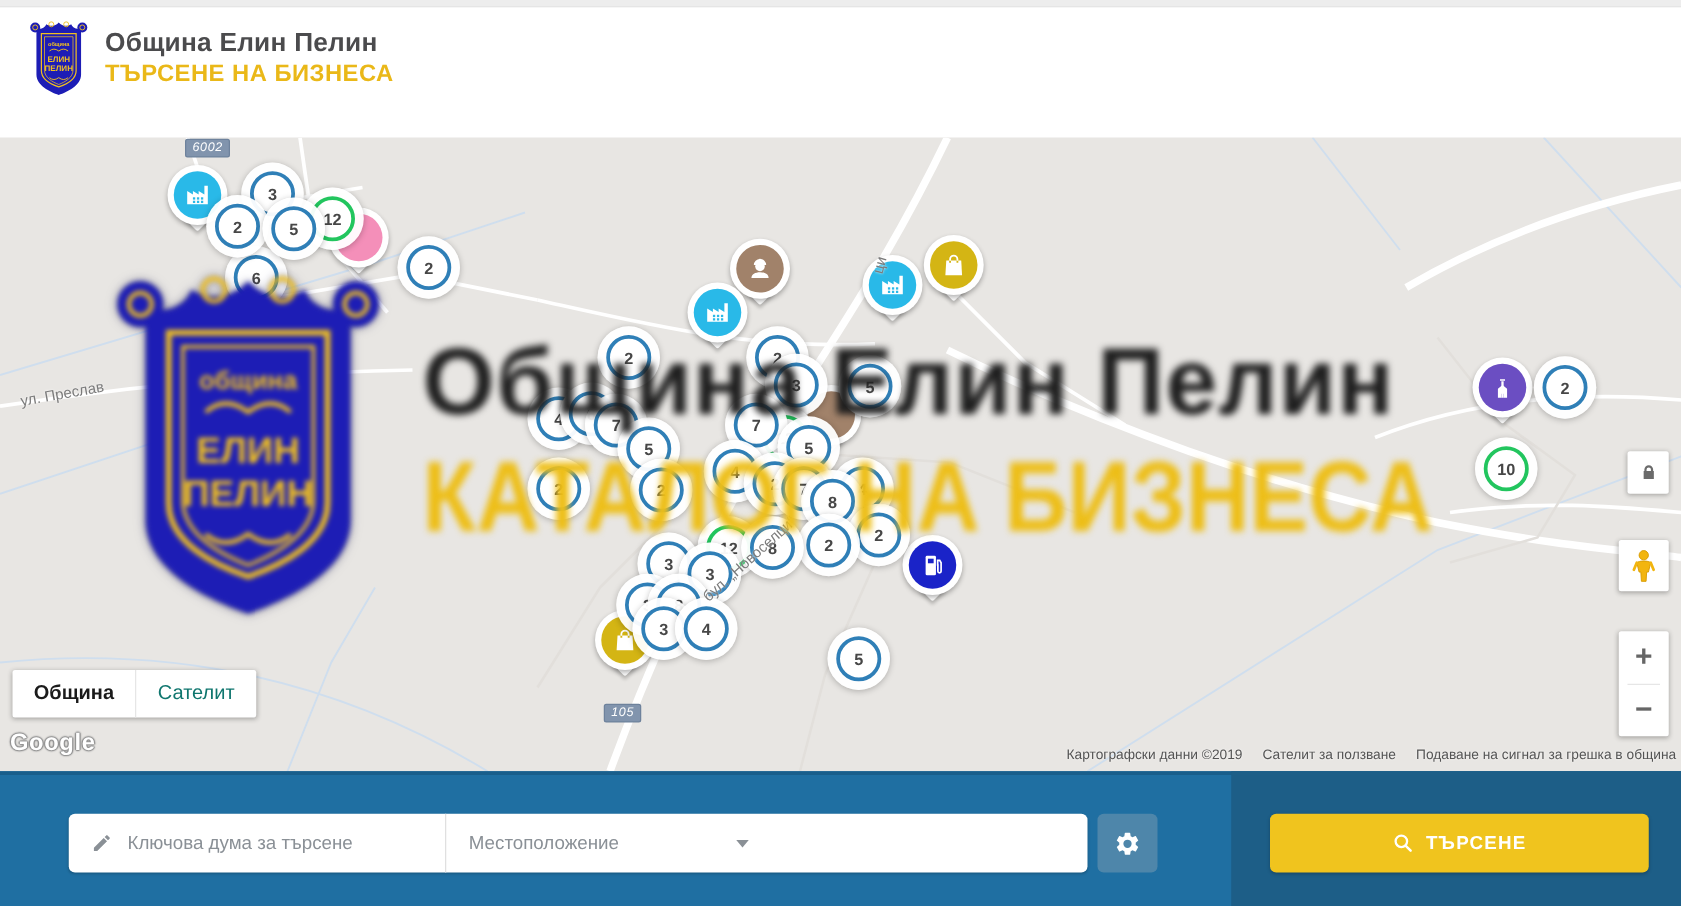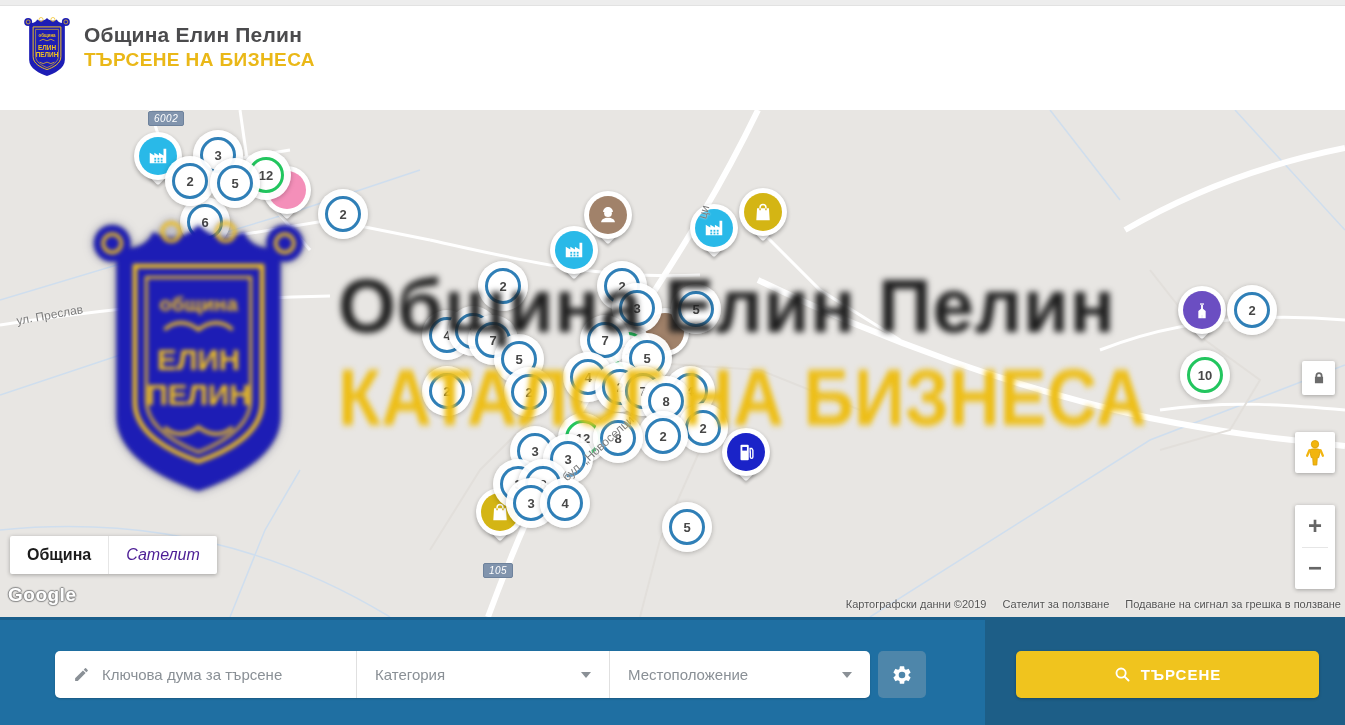--- a/index.html
+++ b/index.html
@@ -36,21 +36,21 @@
 
   
   .wm-crest { position:absolute; left:85px; top:103px; width:227px; height:290px; filter:blur(2.3px) drop-shadow(0 0 4px rgba(10,10,60,0.55)); }
   .wm-line1 { position:absolute; left:338px; top:152px; font-size:76px; font-weight:bold; color:#1e1e1e; white-space:nowrap; filter:blur(3px); letter-spacing:1px; transform:scaleX(0.98); transform-origin:left; }
   .wm-line2 { position:absolute; left:338px; top:242px; font-size:80px; font-weight:bold; color:#edbe17; white-space:nowrap; filter:blur(3px); transform:scaleX(0.88); transform-origin:left; letter-spacing:0px; }
 
   
   .maptype { position:absolute; left:10px; top:426px; display:flex; background:#fff; border-radius:2px; box-shadow:0 1px 4px rgba(0,0,0,0.3); height:38px; }
   .maptype .mt { padding:0 17px; display:flex; align-items:center; font-size:16px; cursor:pointer; }
   .maptype .mt.active { font-weight:bold; color:#1b1b1b; }
-  .maptype .mt.idle { color:#4c1d95; border-left:1px solid #e6e6e6;font-style:italic; }
+  .maptype .mt.idle { color:#0f766e; border-left:1px solid #e6e6e6; }
   .glogo { position:absolute; left:8px; top:474px; font-size:19px; font-weight:bold; color:#fff; letter-spacing:0.5px; text-shadow:0 0 2px #9a9a9a,0 1px 1px #8a8a8a,0 -1px 1px #8a8a8a,1px 0 1px #8a8a8a,-1px 0 1px #8a8a8a; cursor:pointer; }
   .attrib { position:absolute; right:4px; top:488px; display:flex; gap:16px; font-size:11px; color:#545454; text-shadow:0 0 2px #fff; }
   .attrib span { cursor:pointer; }
   .ctl-box { position:absolute; background:#fff; box-shadow:0 1px 4px rgba(0,0,0,0.3); border-radius:2px; display:flex; align-items:center; justify-content:center; cursor:pointer; }
   .ctl-lock { left:1302px; top:251px; width:33px; height:34px; }
   .ctl-peg { left:1295px; top:322px; width:40px; height:41px; }
   .ctl-zoom { left:1295px; top:395px; width:40px; height:84px; flex-direction:column; }
   .ctl-zoom .zbtn { width:100%; height:42px; display:flex; align-items:center; justify-content:center; font-size:24px; color:#666; font-weight:bold; }
   .ctl-zoom .zdiv { width:26px; height:1px; background:#e6e6e6; }
 
@@ -399,21 +399,21 @@
     <div class="wm-line2">КАТАЛОГ НА БИЗНЕСА</div>
 
     <div class="maptype">
       <div class="mt active">Община</div>
       <div class="mt idle">Сателит</div>
     </div>
     <div class="glogo">Google</div>
     <div class="attrib">
         <span>Картографски данни ©2019</span>
         <span>Сателит за ползване</span>
-        <span>Подаване на сигнал за грешка в ползване</span>
+        <span>Подаване на сигнал за грешка в община</span>
       </div>
 
     <div class="ctl-box ctl-lock">
       <svg width="14" height="14" viewBox="0 0 24 24">
           <path fill="#6b6b6b" d="M6 10V8a6 6 0 0 1 12 0v2h1v11H5V10zm3 0h6V8a3 3 0 0 0-6 0z"></path>
         </svg>
     </div>
     <div class="ctl-box ctl-peg">
       <svg width="20" height="26" viewBox="0 0 20 28">
         <circle cx="10" cy="4.5" r="4" fill="#f2b50f" stroke="#d89c00" stroke-width="0.8"></circle>
@@ -430,24 +430,20 @@
 
   <div class="searchbar">
     <div class="darkside"></div>
     <div class="inputgroup">
       <div class="seg kw">
         <svg width="17" height="17" viewBox="0 0 24 24">
             <path fill="#8a9096" d="M3 17.25V21h3.75L17.81 9.94l-3.75-3.75L3 17.25zM20.71 7.04a1 1 0 0 0 0-1.41l-2.34-2.34a1 1 0 0 0-1.41 0l-1.83 1.83 3.75 3.75 1.83-1.83z"></path>
           </svg>
         <input type="text" placeholder="Ключова дума за търсене" style="">
       </div>
-      <div class="seg sel cat">
-        <span>Категория</span>
-        <span class="chev"></span>
-      </div>
       <div class="seg sel loc">
         <span>Местоположение</span>
         <span class="chev"></span>
       </div>
     </div>
     <div class="gearbtn">
       <svg viewBox="0 0 24 24">
           <path fill="#fff" d="M19.14 12.94c.04-.3.06-.61.06-.94 0-.32-.02-.64-.07-.94l2.03-1.58a.49.49 0 0 0 .12-.61l-1.92-3.32a.49.49 0 0 0-.59-.22l-2.39.96a7 7 0 0 0-1.62-.94l-.36-2.54a.48.48 0 0 0-.48-.41h-3.84a.48.48 0 0 0-.47.41l-.36 2.54c-.59.24-1.13.57-1.62.94l-2.39-.96a.49.49 0 0 0-.59.22L2.74 8.87a.48.48 0 0 0 .12.61l2.03 1.58c-.05.3-.09.63-.09.94s.02.64.07.94l-2.03 1.58a.49.49 0 0 0-.12.61l1.92 3.32c.12.22.37.29.59.22l2.39-.96c.5.38 1.03.7 1.62.94l.36 2.54c.05.24.24.41.48.41h3.84c.24 0 .44-.17.47-.41l.36-2.54c.59-.24 1.13-.56 1.62-.94l2.39.96c.22.08.47 0 .59-.22l1.92-3.32a.49.49 0 0 0-.12-.61l-2.01-1.58zM12 15.6A3.6 3.6 0 1 1 12 8.4a3.6 3.6 0 0 1 0 7.2z"></path>
         </svg>
     </div>

